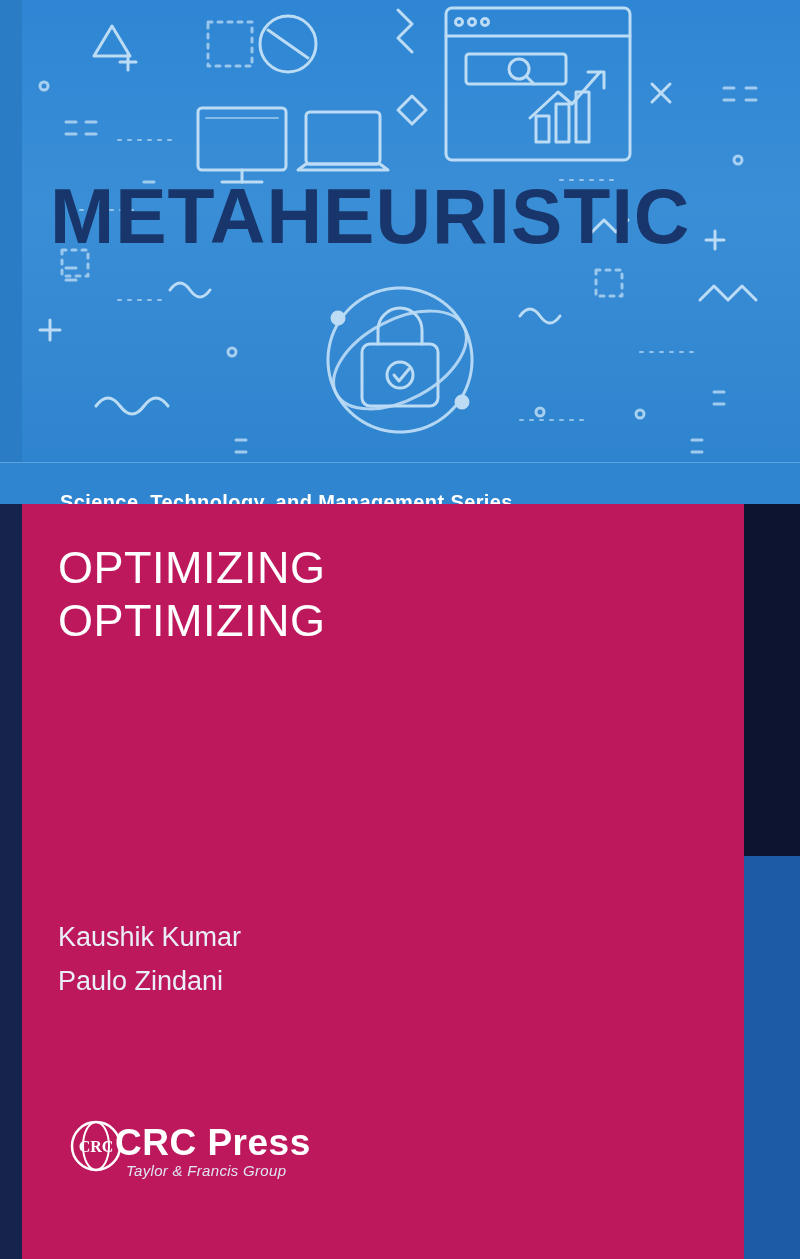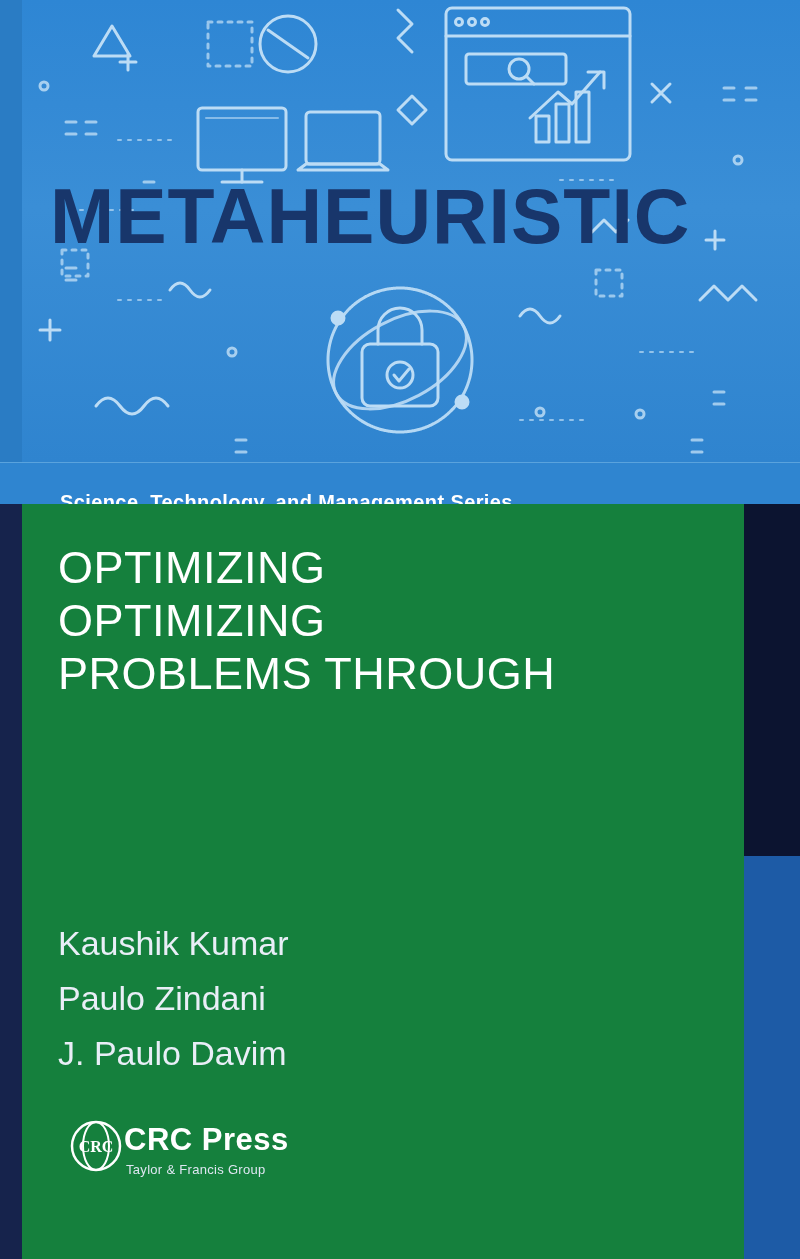--- a/index.html
+++ b/index.html
@@ -85,21 +85,21 @@
     background: #2a7cc4;
   }
 
   
   .main-area {
     position: absolute;
     left: 0;
     top: 504px;
     width: 800px;
     height: 755px;
-    background: #15803d;
+    background: #be185d;
   }
   .right-panel {
     position: absolute;
     right: 0;
     top: 0;
     width: 56px;
     height: 352px;
     background: #0c1430;
   }
   .right-panel-blue {
@@ -133,21 +133,21 @@
   .book-title .tline {
     display: block;
     white-space: nowrap;
   }
 
   .authors {
     position: absolute;
     left: 58px;
     top: 412px;
     color: #e9eef7;
-    font-size: 34px;
+    font-size: 27px;
     line-height: 1.62;
     font-weight: normal;
   }
   .authors .aline {
     display: block;
   }
 
   
   .publisher {
     position: absolute;
@@ -158,34 +158,35 @@
   }
   .pub-mark {
     position: absolute;
     left: 12px;
     top: 4px;
     width: 52px;
     height: 52px;
   }
   .pub-name {
     position: absolute;
-    left: 66px;
+    left: 57px;
     top: 6px;
     color: #ffffff;
-    font-size: 31px;
+    font-size: 37px;
     font-weight: bold;
     letter-spacing: 0.5px;
   }
   .pub-sub {
     position: absolute;
     left: 68px;
     top: 46px;
     color: #dfe6f2;
-    font-size: 13px;
+    font-size: 15px;
     letter-spacing: 0.3px;
+    font-style: italic;
   }
 </style>
 </head>
 <body>
 
 <div class="cover">
 
   <div class="top-band">
     <div class="band-grad"></div>
 
@@ -315,27 +316,25 @@
   </div>
 
   <div class="main-area">
     <div class="spine-left-bottom"></div>
     <div class="right-panel"></div>
     <div class="right-panel-blue"></div>
 
     <div class="book-title">
       <span class="tline">OPTIMIZING</span>
       <span class="tline">OPTIMIZING</span>
-      <span class="tline">PROBLEMS THROUGH</span>
     </div>
 
     <div class="authors">
       <span class="aline">Kaushik Kumar</span>
       <span class="aline">Paulo Zindani</span>
-      <span class="aline">J. Paulo Davim</span>
     </div>
 
     <div class="publisher">
       <div class="pub-mark">
         <svg width="52" height="52" viewBox="0 0 52 52" xmlns="http://www.w3.org/2000/svg">
           <ellipse cx="26" cy="26" rx="24" ry="24" fill="none" stroke="#ffffff" stroke-width="2.5"></ellipse>
           <ellipse cx="26" cy="26" rx="13" ry="24" fill="none" stroke="#ffffff" stroke-width="2"></ellipse>
           <text x="26" y="32" text-anchor="middle" font-family="Liberation Serif, serif" font-size="16" font-weight="bold" fill="#ffffff">CRC</text>
         </svg>
       </div>

